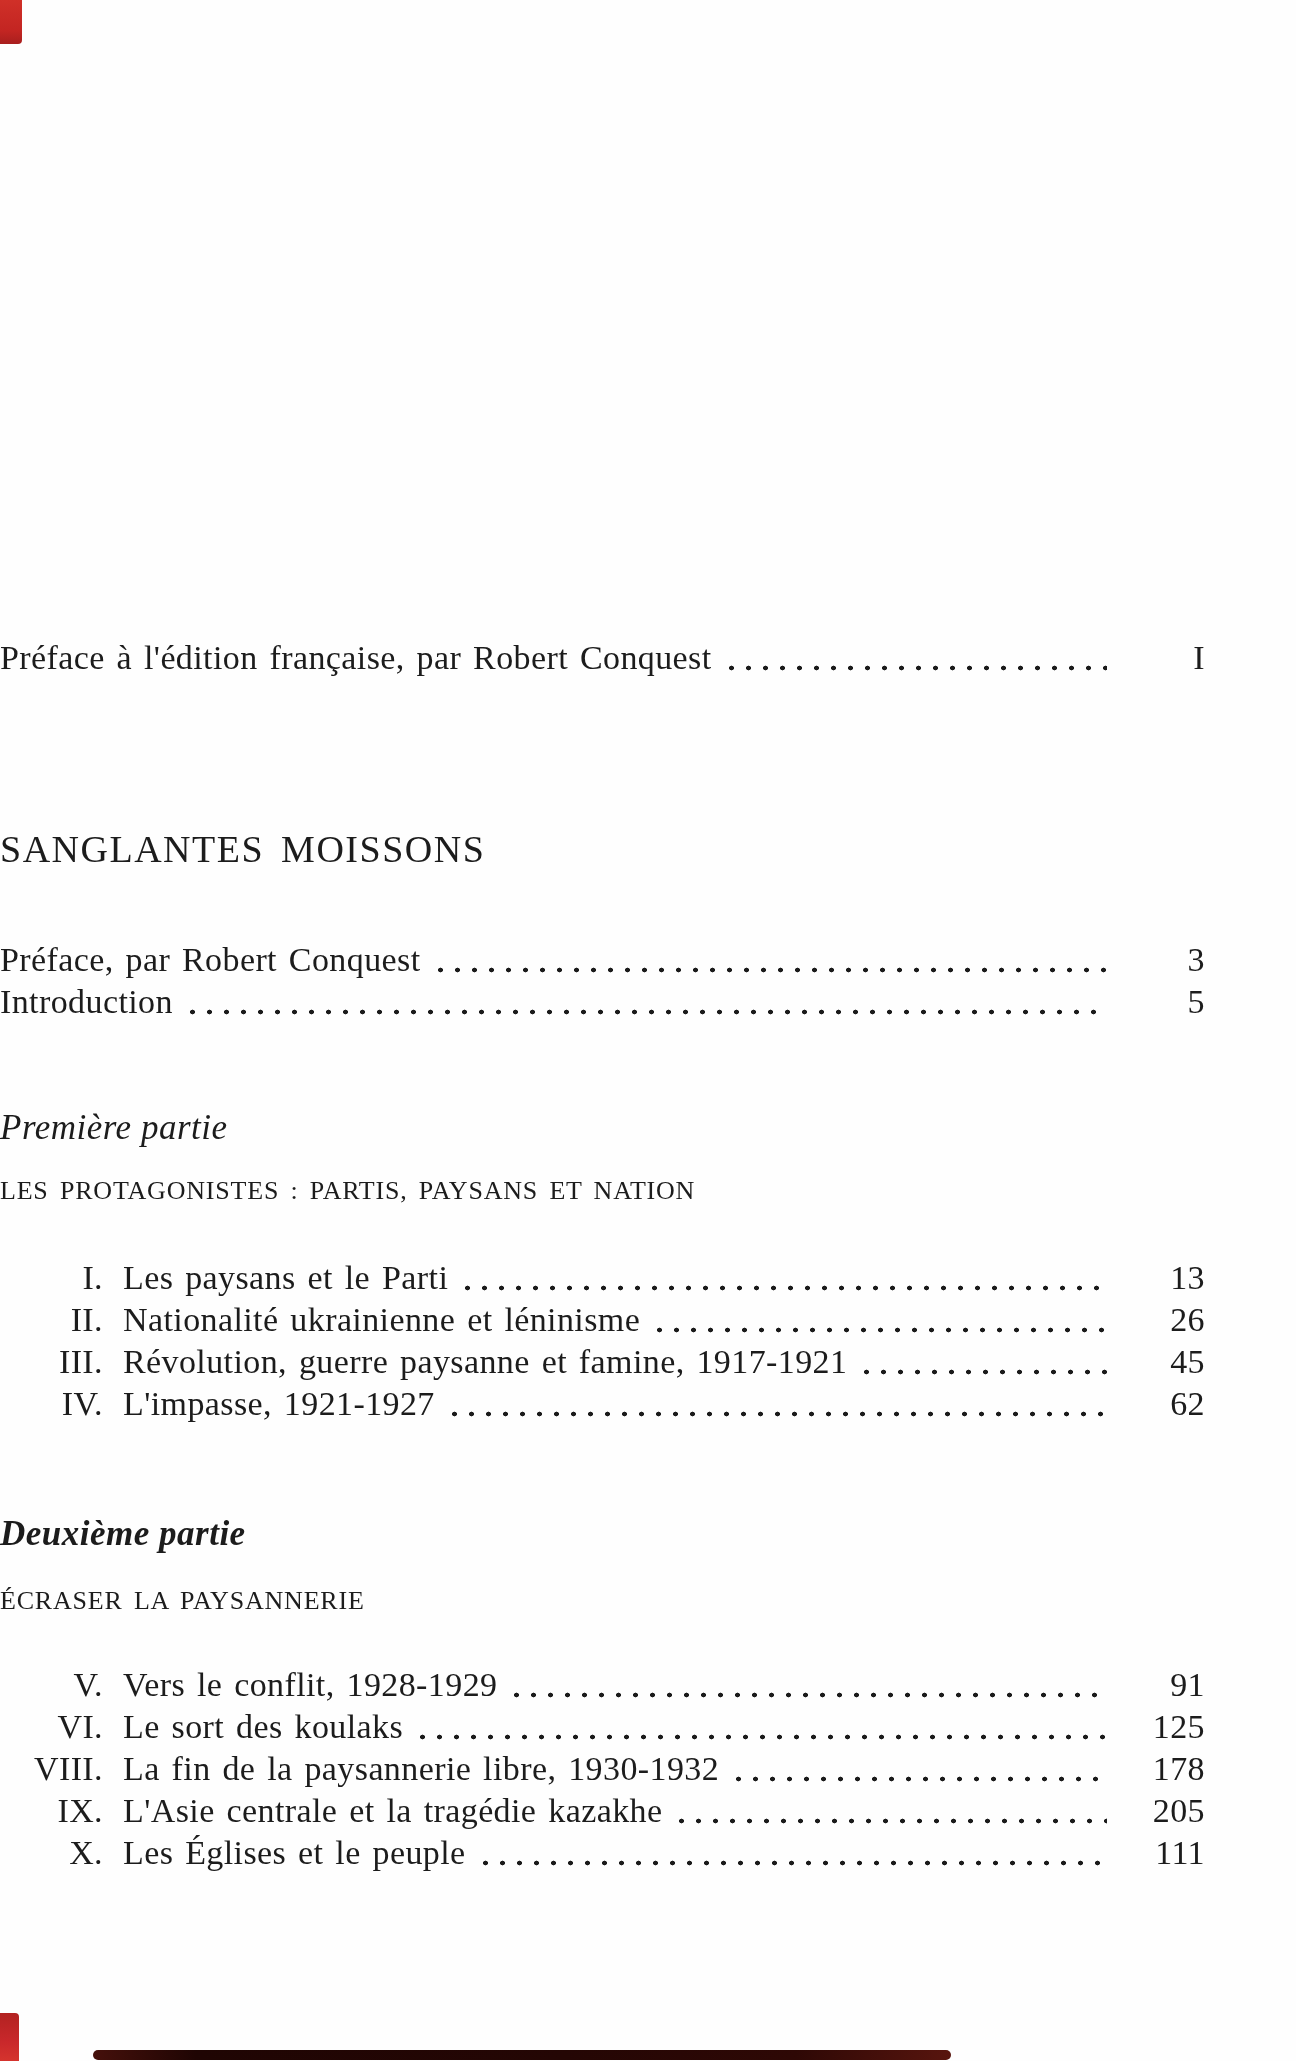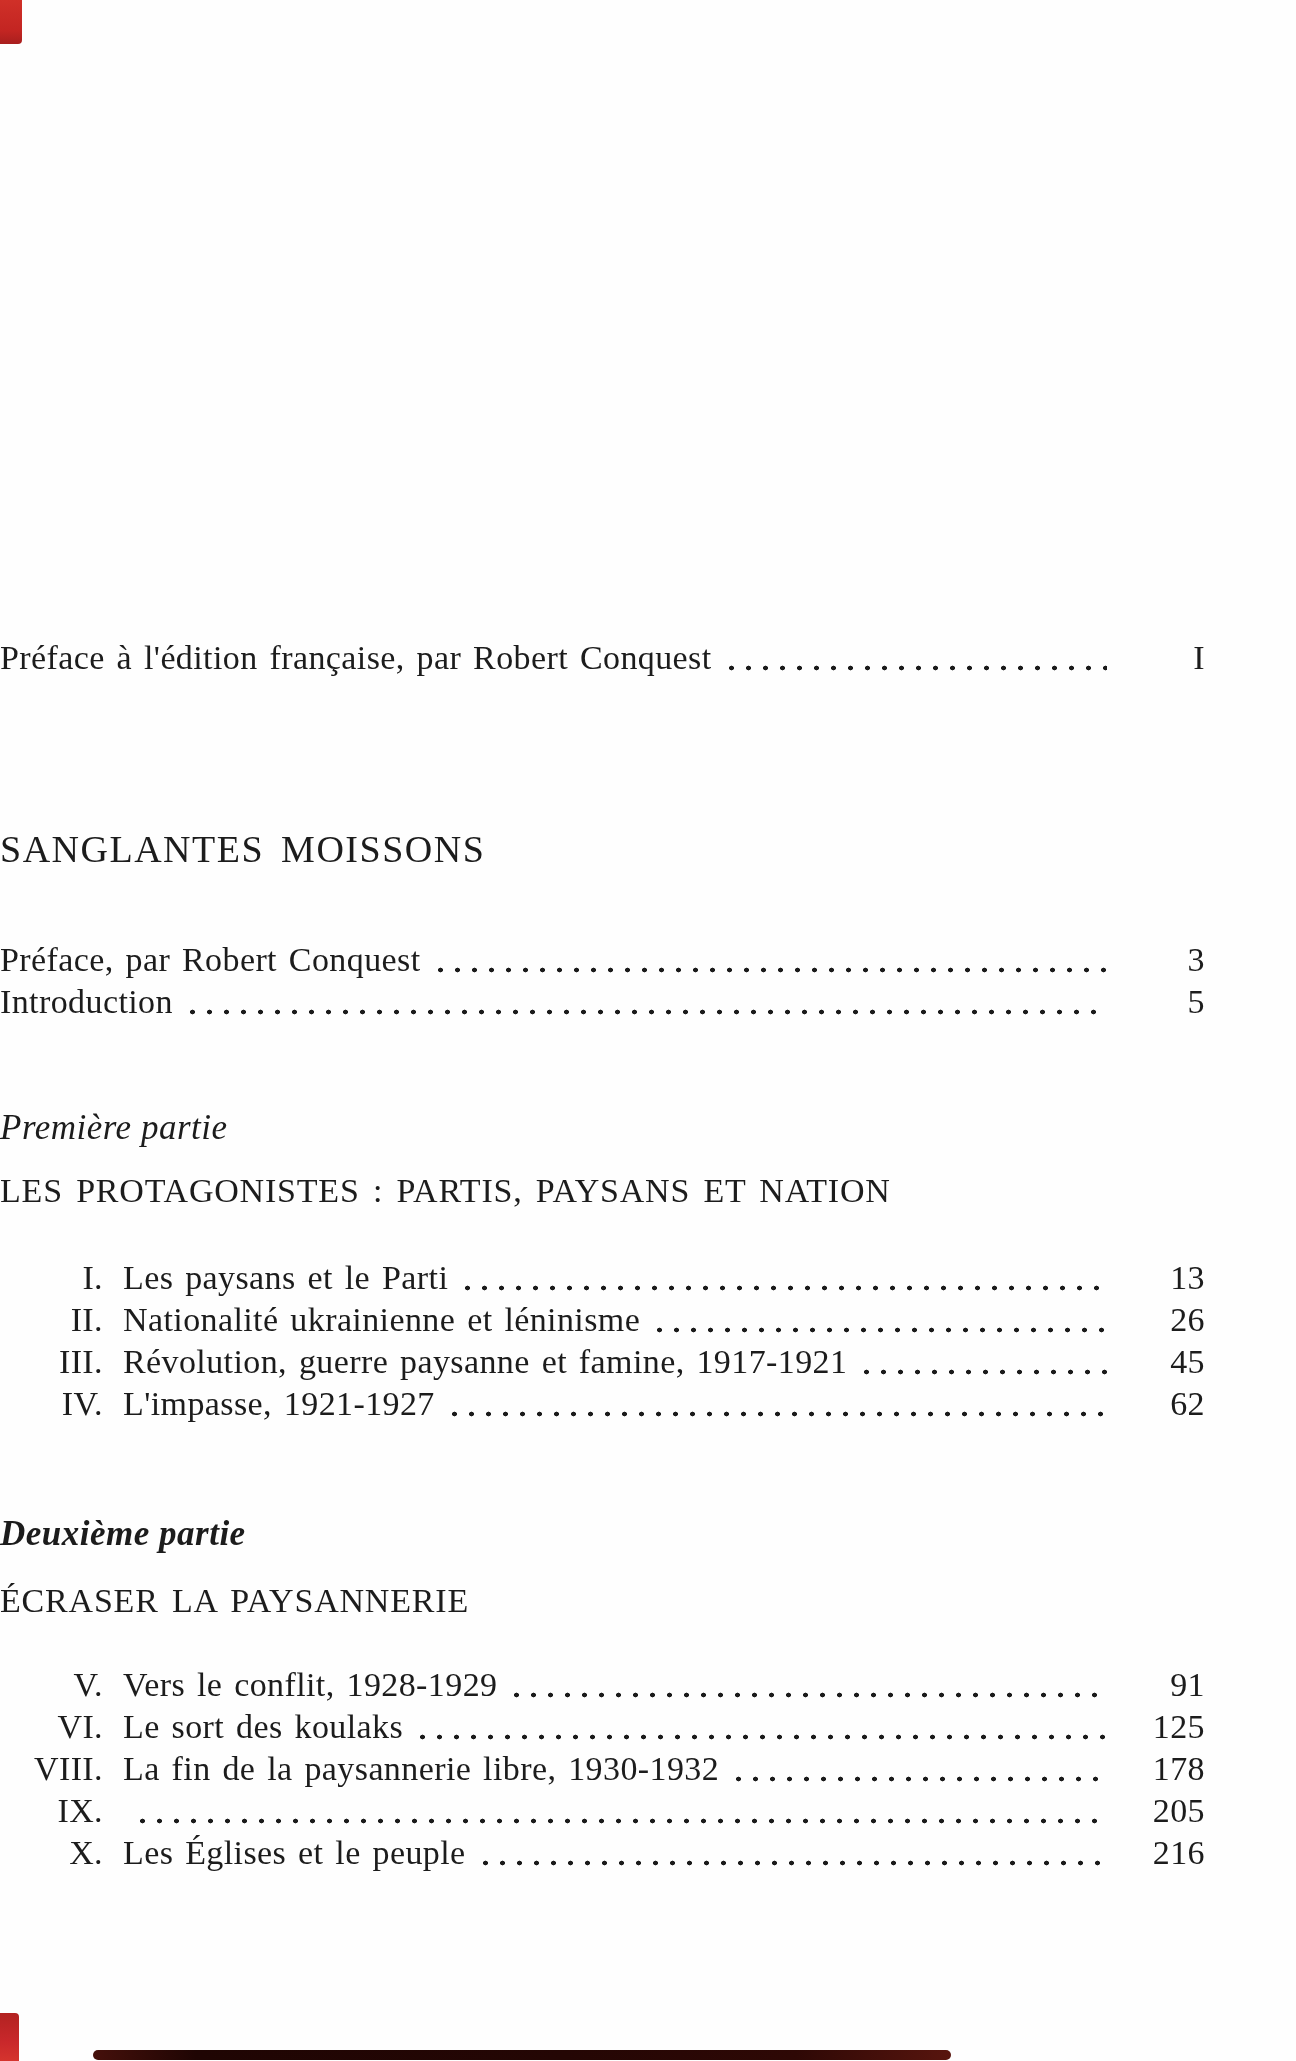--- a/index.html
+++ b/index.html
@@ -81,21 +81,21 @@
     word-spacing: 6px;
   }
   .prelim-block  { top: 939px; }
   .part-label {
     font-style: italic;
     font-size: 35px;
     line-height: 40px;
     letter-spacing: 0.5px;
   }
   .part-title {
-    font-size: 34px;
+    font-size: 26px;
     line-height: 40px;
     letter-spacing: 0.8px;
     word-spacing: 4px;
   }
   .part1-label { top: 1108px; }
   .part1-title { top: 1171px; }
   .ch1-block   { top: 1257px; }
   .part2-label { top: 1514px; font-weight: bold; }
   .part2-title { top: 1581px; }
   .ch2-block   { top: 1664px; }
@@ -177,24 +177,25 @@
         <span class="page-num">125</span>
       </div>
       <div class="row">
         <span class="num">VIII.</span>
         <span class="title">La fin de la paysannerie libre, 1930-1932</span>
         <span class="leader"></span>
         <span class="page-num">178</span>
       </div>
       <div class="row">
         <span class="num">IX.</span>
+        <span class="title">L'Asie centrale et la tragédie kazakhe</span>
         <span class="leader"></span>
         <span class="page-num">205</span>
       </div>
       <div class="row">
         <span class="num">X.</span>
         <span class="title">Les Églises et le peuple</span>
         <span class="leader"></span>
-        <span class="page-num">216</span>
+        <span class="page-num">111</span>
       </div>
     </section>
 
 </div>
 
 </body></html>

